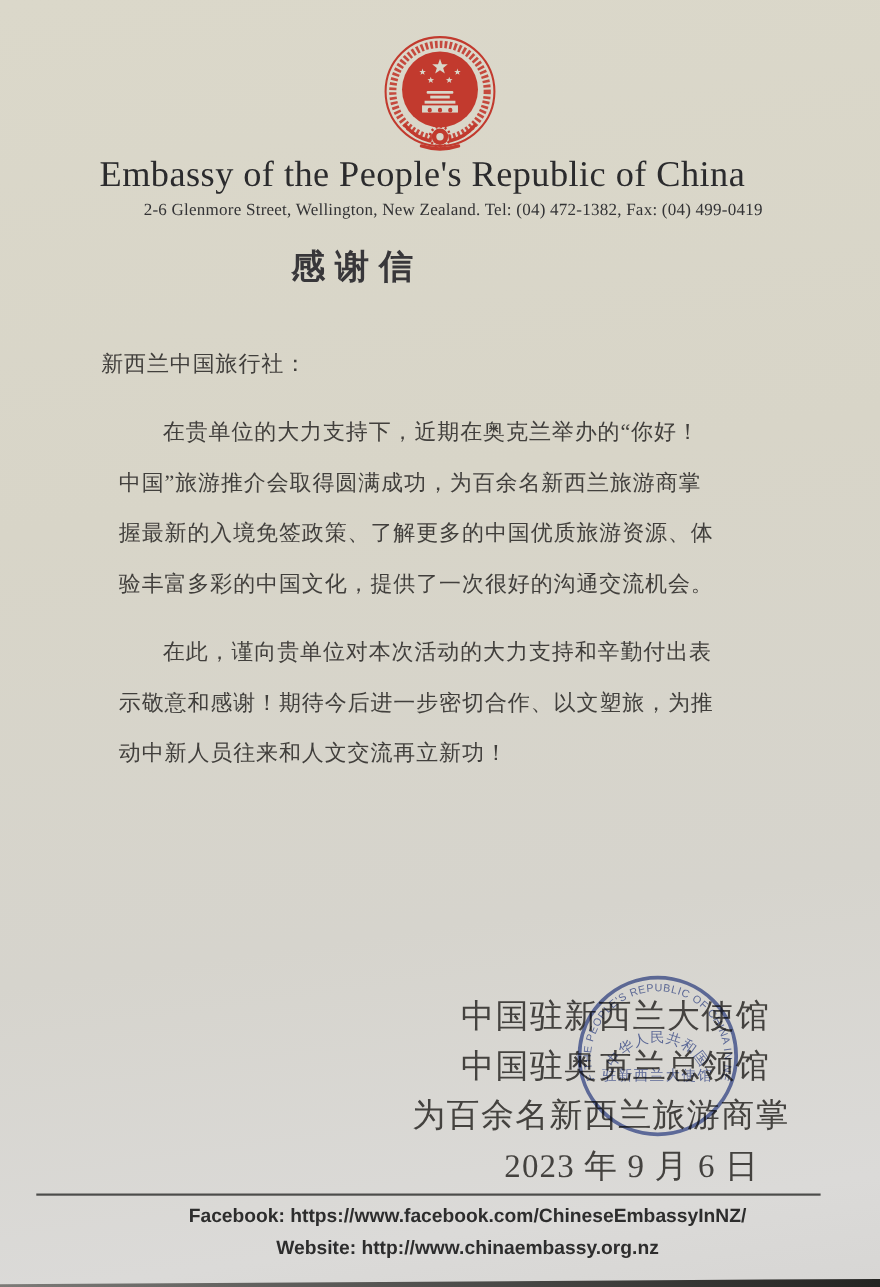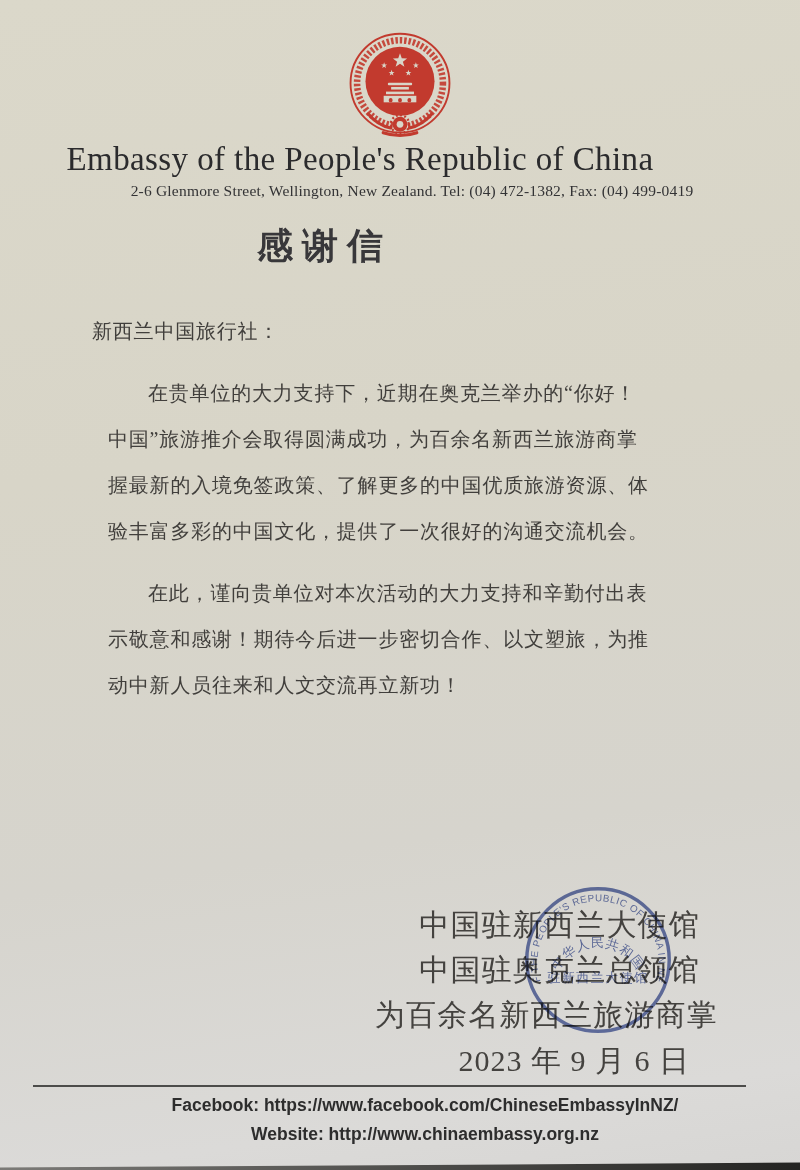--- a/index.html
+++ b/index.html
@@ -6,30 +6,30 @@
   body{width:800px;height:1170px;overflow:hidden;}
   #page{
     position:relative;width:800px;height:1170px;overflow:hidden;
     background:linear-gradient(172deg,#dbd8ca 0%,#d8d5c8 38%,#d6d4cd 70%,#dbdad8 92%,#d7d6d4 100%);
     font-family:"Liberation Serif","DejaVu Serif",serif;
   }
   
   .emblem-wrap{position:absolute;top:30px;left:0;width:800px;text-align:center;}
   .org-name{
     position:absolute;top:141px;left:0;width:720px;text-align:center;
-    font-size:33px;color:#2b2b2d;letter-spacing:.4px;white-space:nowrap;
+    font-size:33px;color:#2b2b2d;letter-spacing:.4px;white-space:nowrap;padding-left:24px;
   }
   .org-address{
     position:absolute;top:182px;left:12px;width:800px;text-align:center;
     font-size:15.5px;color:#333335;letter-spacing:.2px;white-space:nowrap;
   }
   
   .doc-title{
     position:absolute;top:222px;left:0;width:640px;text-align:center;
-    font-size:36px;font-weight:600;color:#38373a;letter-spacing:9px;text-indent:9px;
+    font-size:31px;font-weight:600;color:#38373a;letter-spacing:9px;text-indent:9px;
   }
   .letter-body{
     position:absolute;top:308px;left:92px;width:622px;
     font-size:20px;line-height:46px;letter-spacing:.8px;color:#413f3c;
   }
   .salutation{margin:0;}
   .para{margin:16px;text-indent:2em;white-space:pre-line;}
   
   .sig-block{
     position:absolute;top:902px;right:100px;text-align:right;

